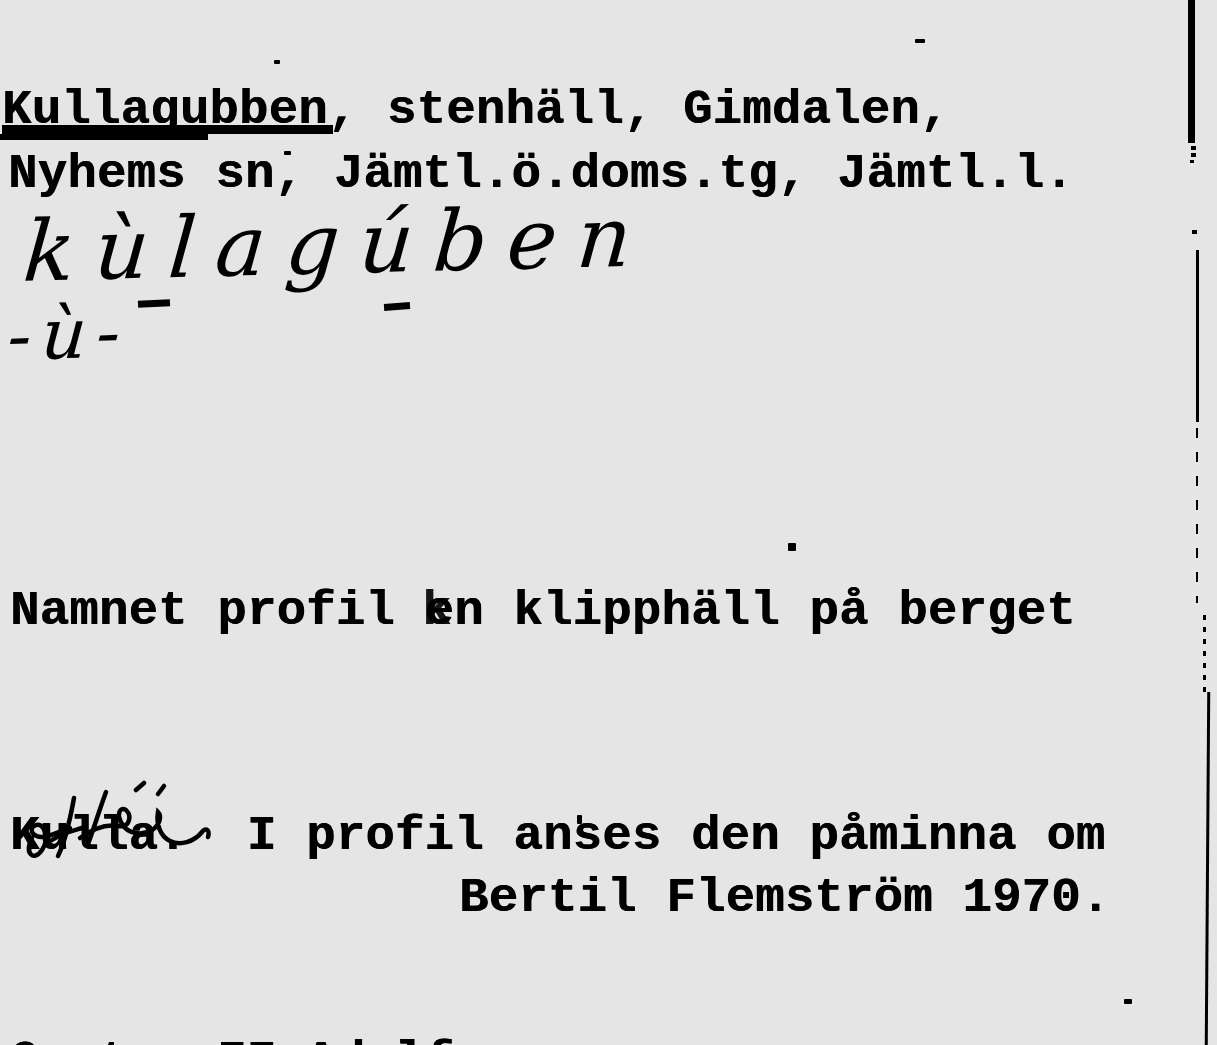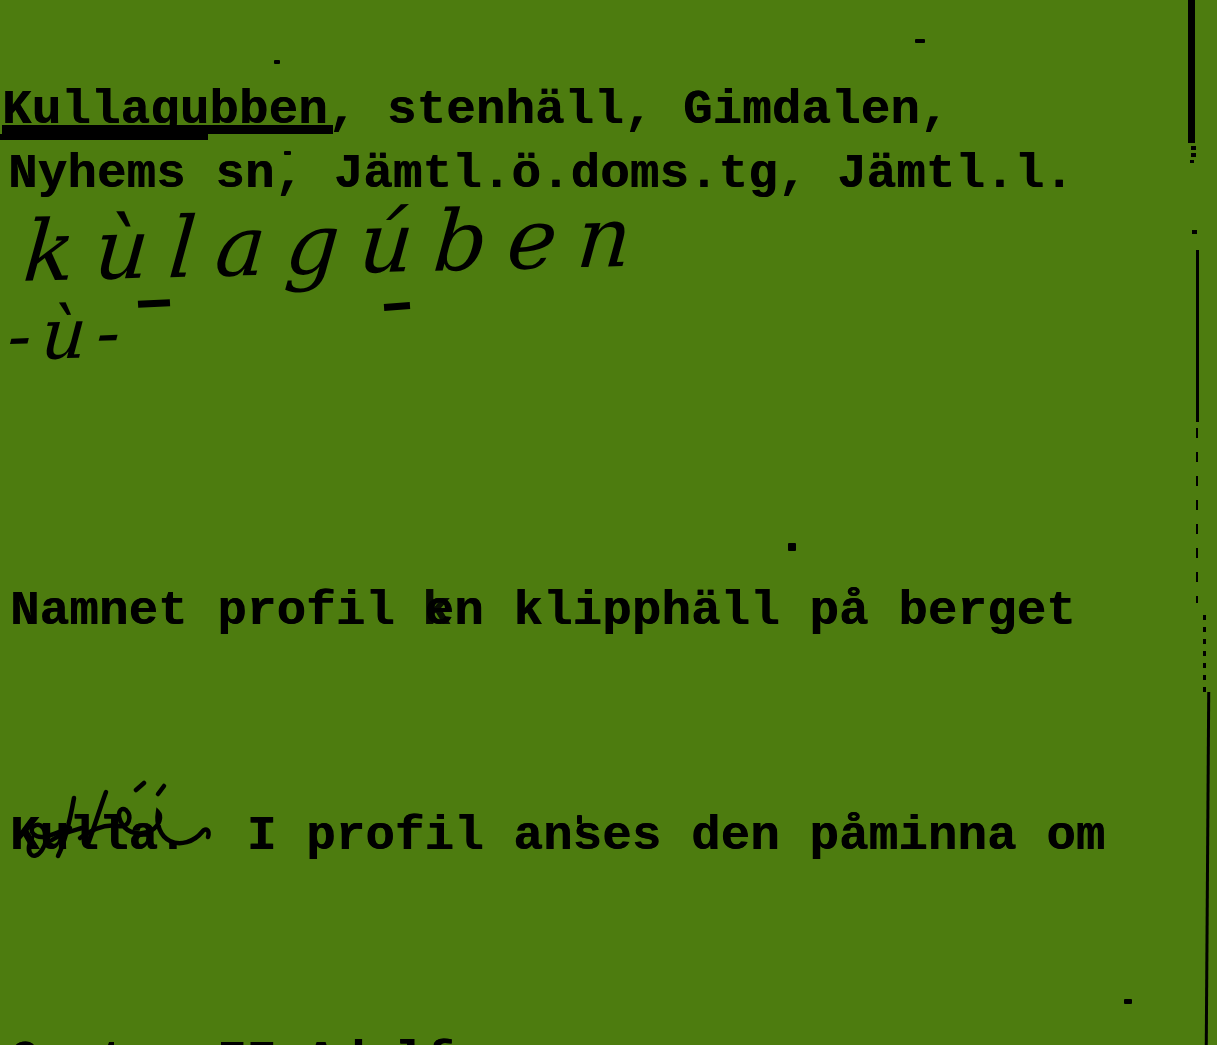--- a/index.html
+++ b/index.html
@@ -1,19 +1,19 @@
 <!DOCTYPE html>
 <html><head>
 <meta charset="utf-8">
 <style>
   html,body{margin:0;padding:0;background:#fff;}
   .stage{
     position:relative;
     width:1217px;height:1045px;
-    background:#4d7c0f;
+    background:#e5e5e5;
     overflow:hidden;
     color:#000;
   }
   .typed{
     position:absolute;
     font-family:"Liberation Mono","DejaVu Sans Mono",monospace;
     font-weight:700;
     font-size:49px;
     line-height:52px;
     color:#000;
@@ -87,20 +87,21 @@
   <svg class="sig" width="230" height="95" viewBox="0 0 230 95" fill="none" stroke="#000" stroke-width="4.5" stroke-linecap="round">
     <path d="M14,58 C6,74 16,82 24,70 C32,58 26,40 16,46 C10,50 16,60 30,56 C40,53 46,50 52,48"></path>
     <path d="M56,18 C52,40 46,64 40,76"></path>
     <path d="M34,60 C46,52 58,50 64,48"></path>
     <path d="M88,12 C80,34 74,54 70,64"></path>
     <path d="M62,58 C76,48 90,44 100,46 C112,48 114,36 108,30 C102,26 98,34 104,44 C110,54 124,56 134,50 C142,45 144,36 140,32 C138,44 142,56 152,61 C162,66 176,62 184,52 C188,47 192,50 190,57"></path>
     <path d="M118,10 L126,3"></path>
     <path d="M140,14 L146,6"></path>
   </svg>
 
+  <div class="typed credit-line">Bertil Flemström 1970.</div>
 
   <div class="edge" style="left:1188px;top:0;width:7px;height:143px;"></div>
   <div class="edge" style="left:1191px;top:146px;width:5px;height:4px;"></div>
   <div class="edge" style="left:1191px;top:153px;width:5px;height:4px;"></div>
   <div class="edge" style="left:1190px;top:160px;width:4px;height:3px;"></div>
   <div class="edge" style="left:1192px;top:230px;width:5px;height:4px;"></div>
   <div class="edge" style="left:1196px;top:250px;width:3px;height:172px;"></div>
   <div class="edge-dashdot" style="left:1196px;top:428px;height:175px;"></div>
   <div class="edge-dotted" style="left:1203px;top:615px;height:78px;"></div>
   <div class="edge" style="left:1206px;top:692px;width:3px;height:353px;transform:rotate(0.4deg);"></div>

